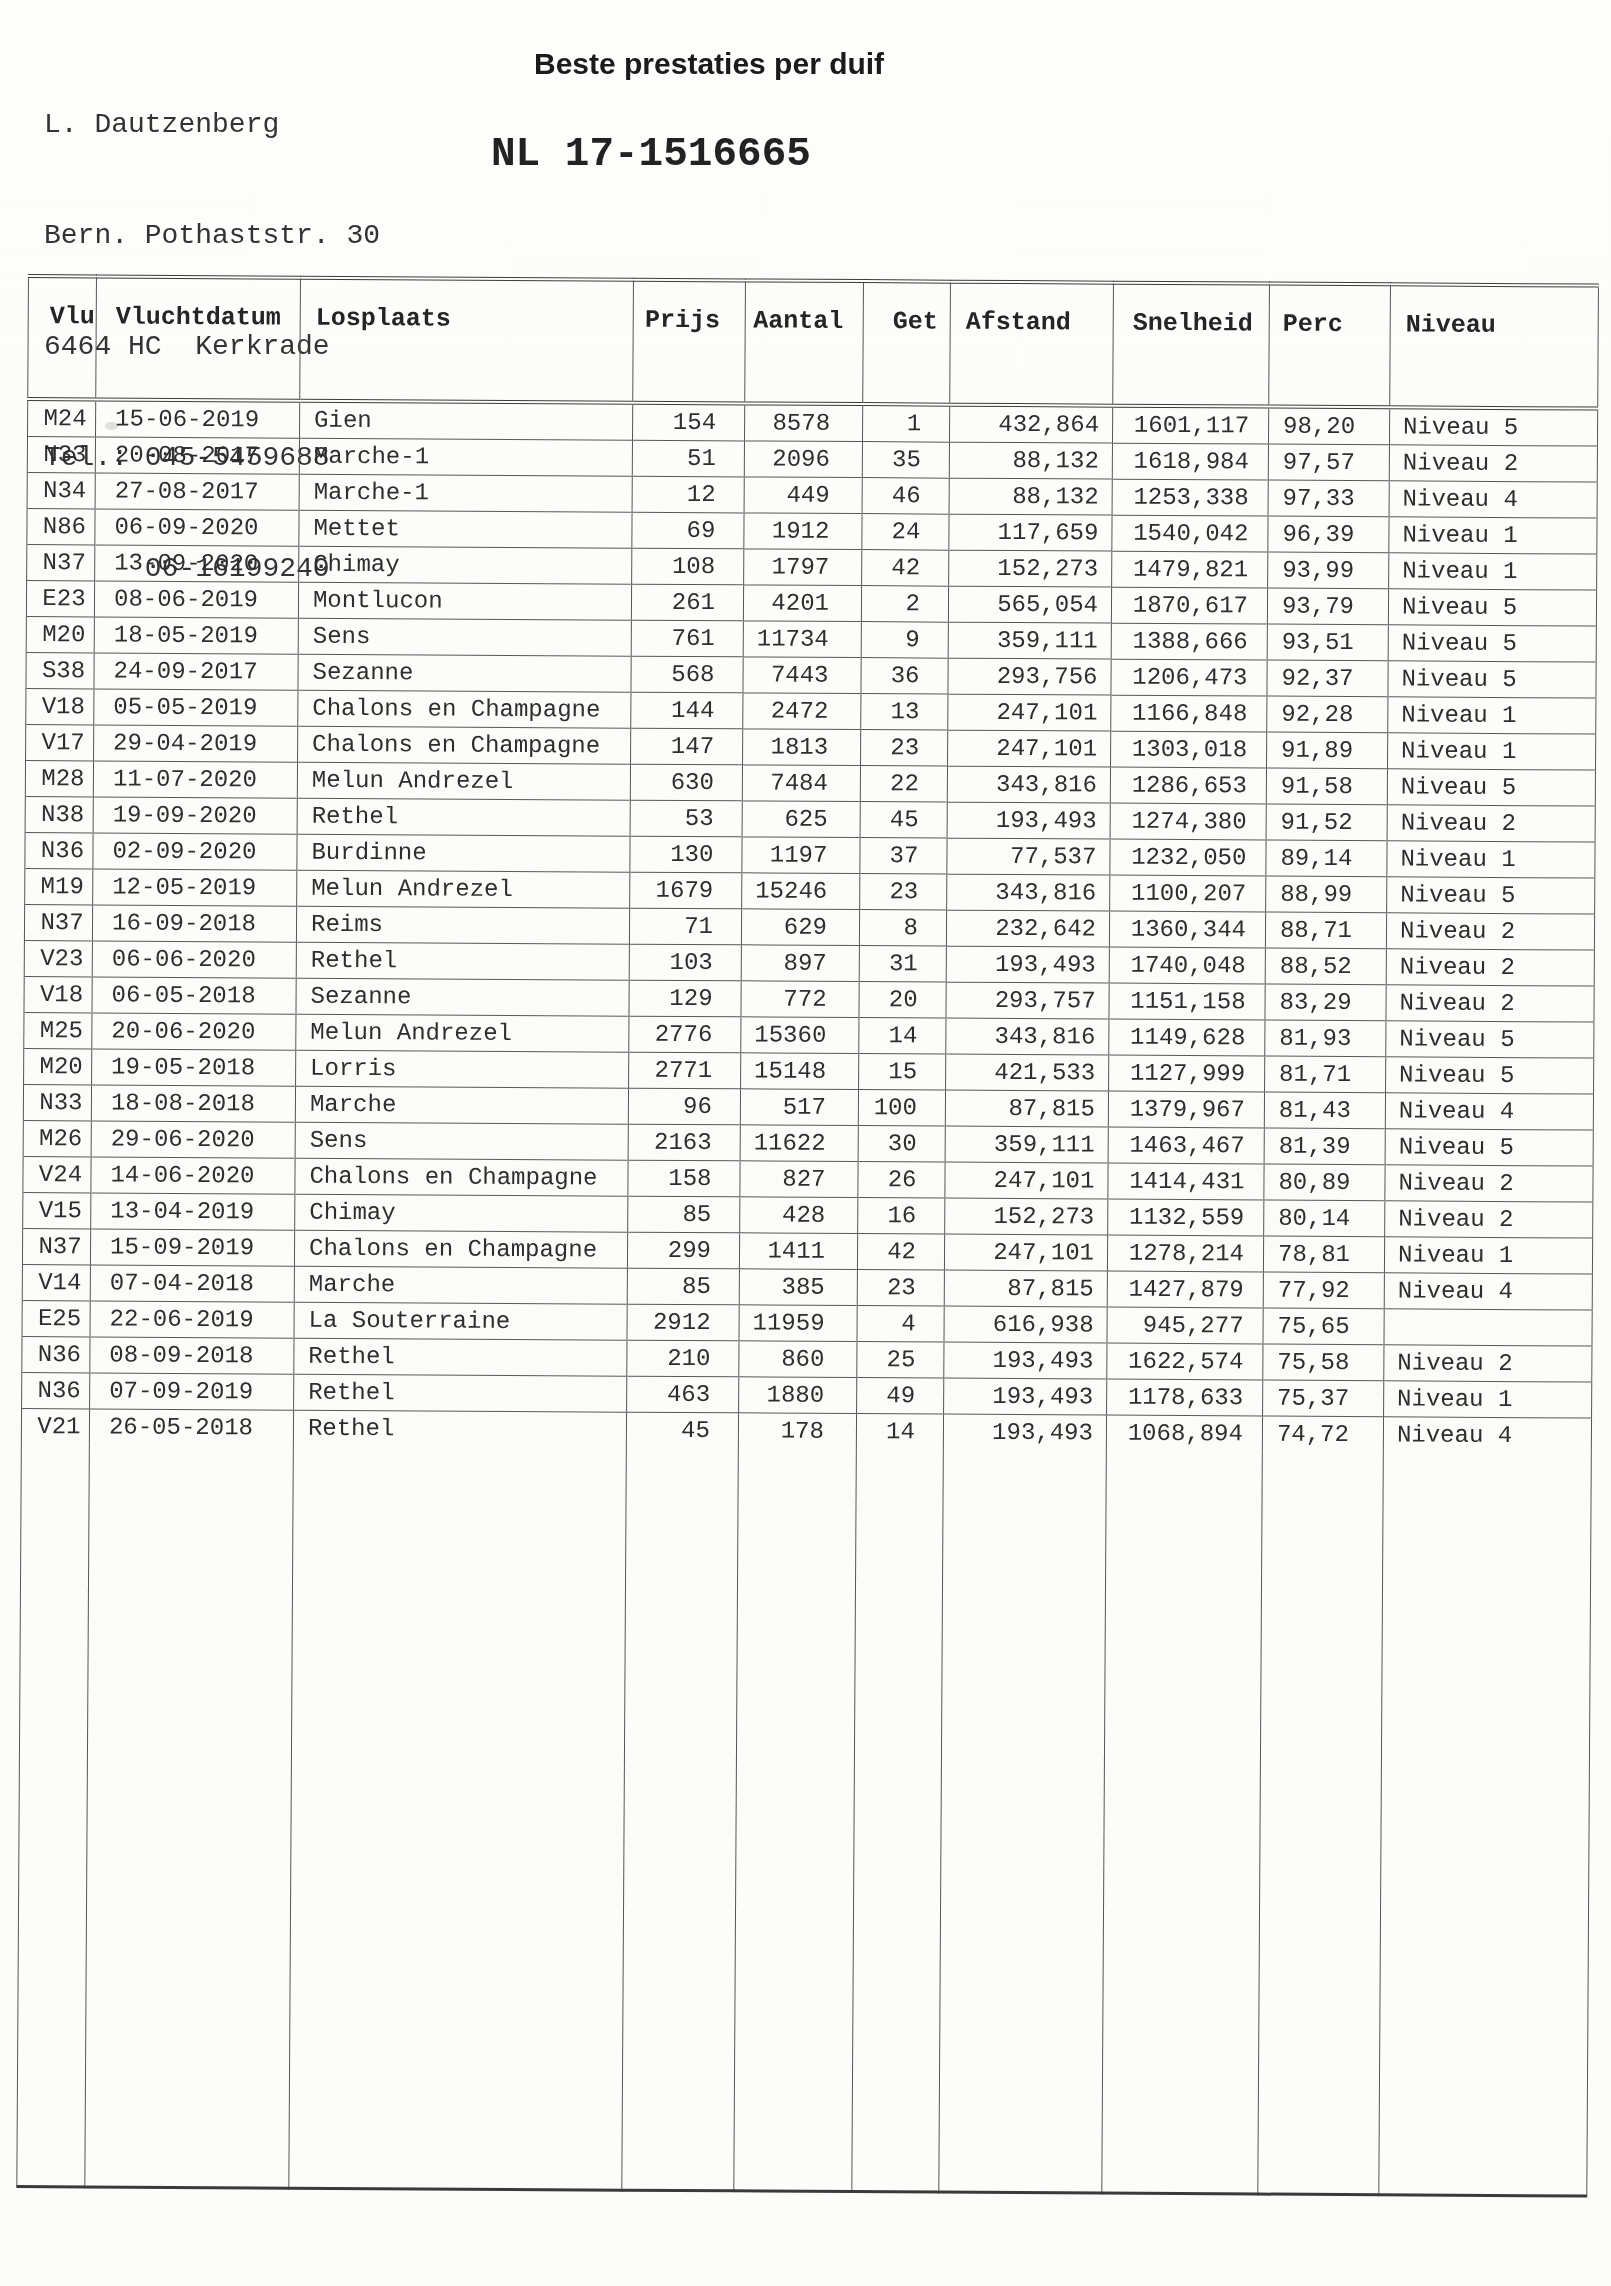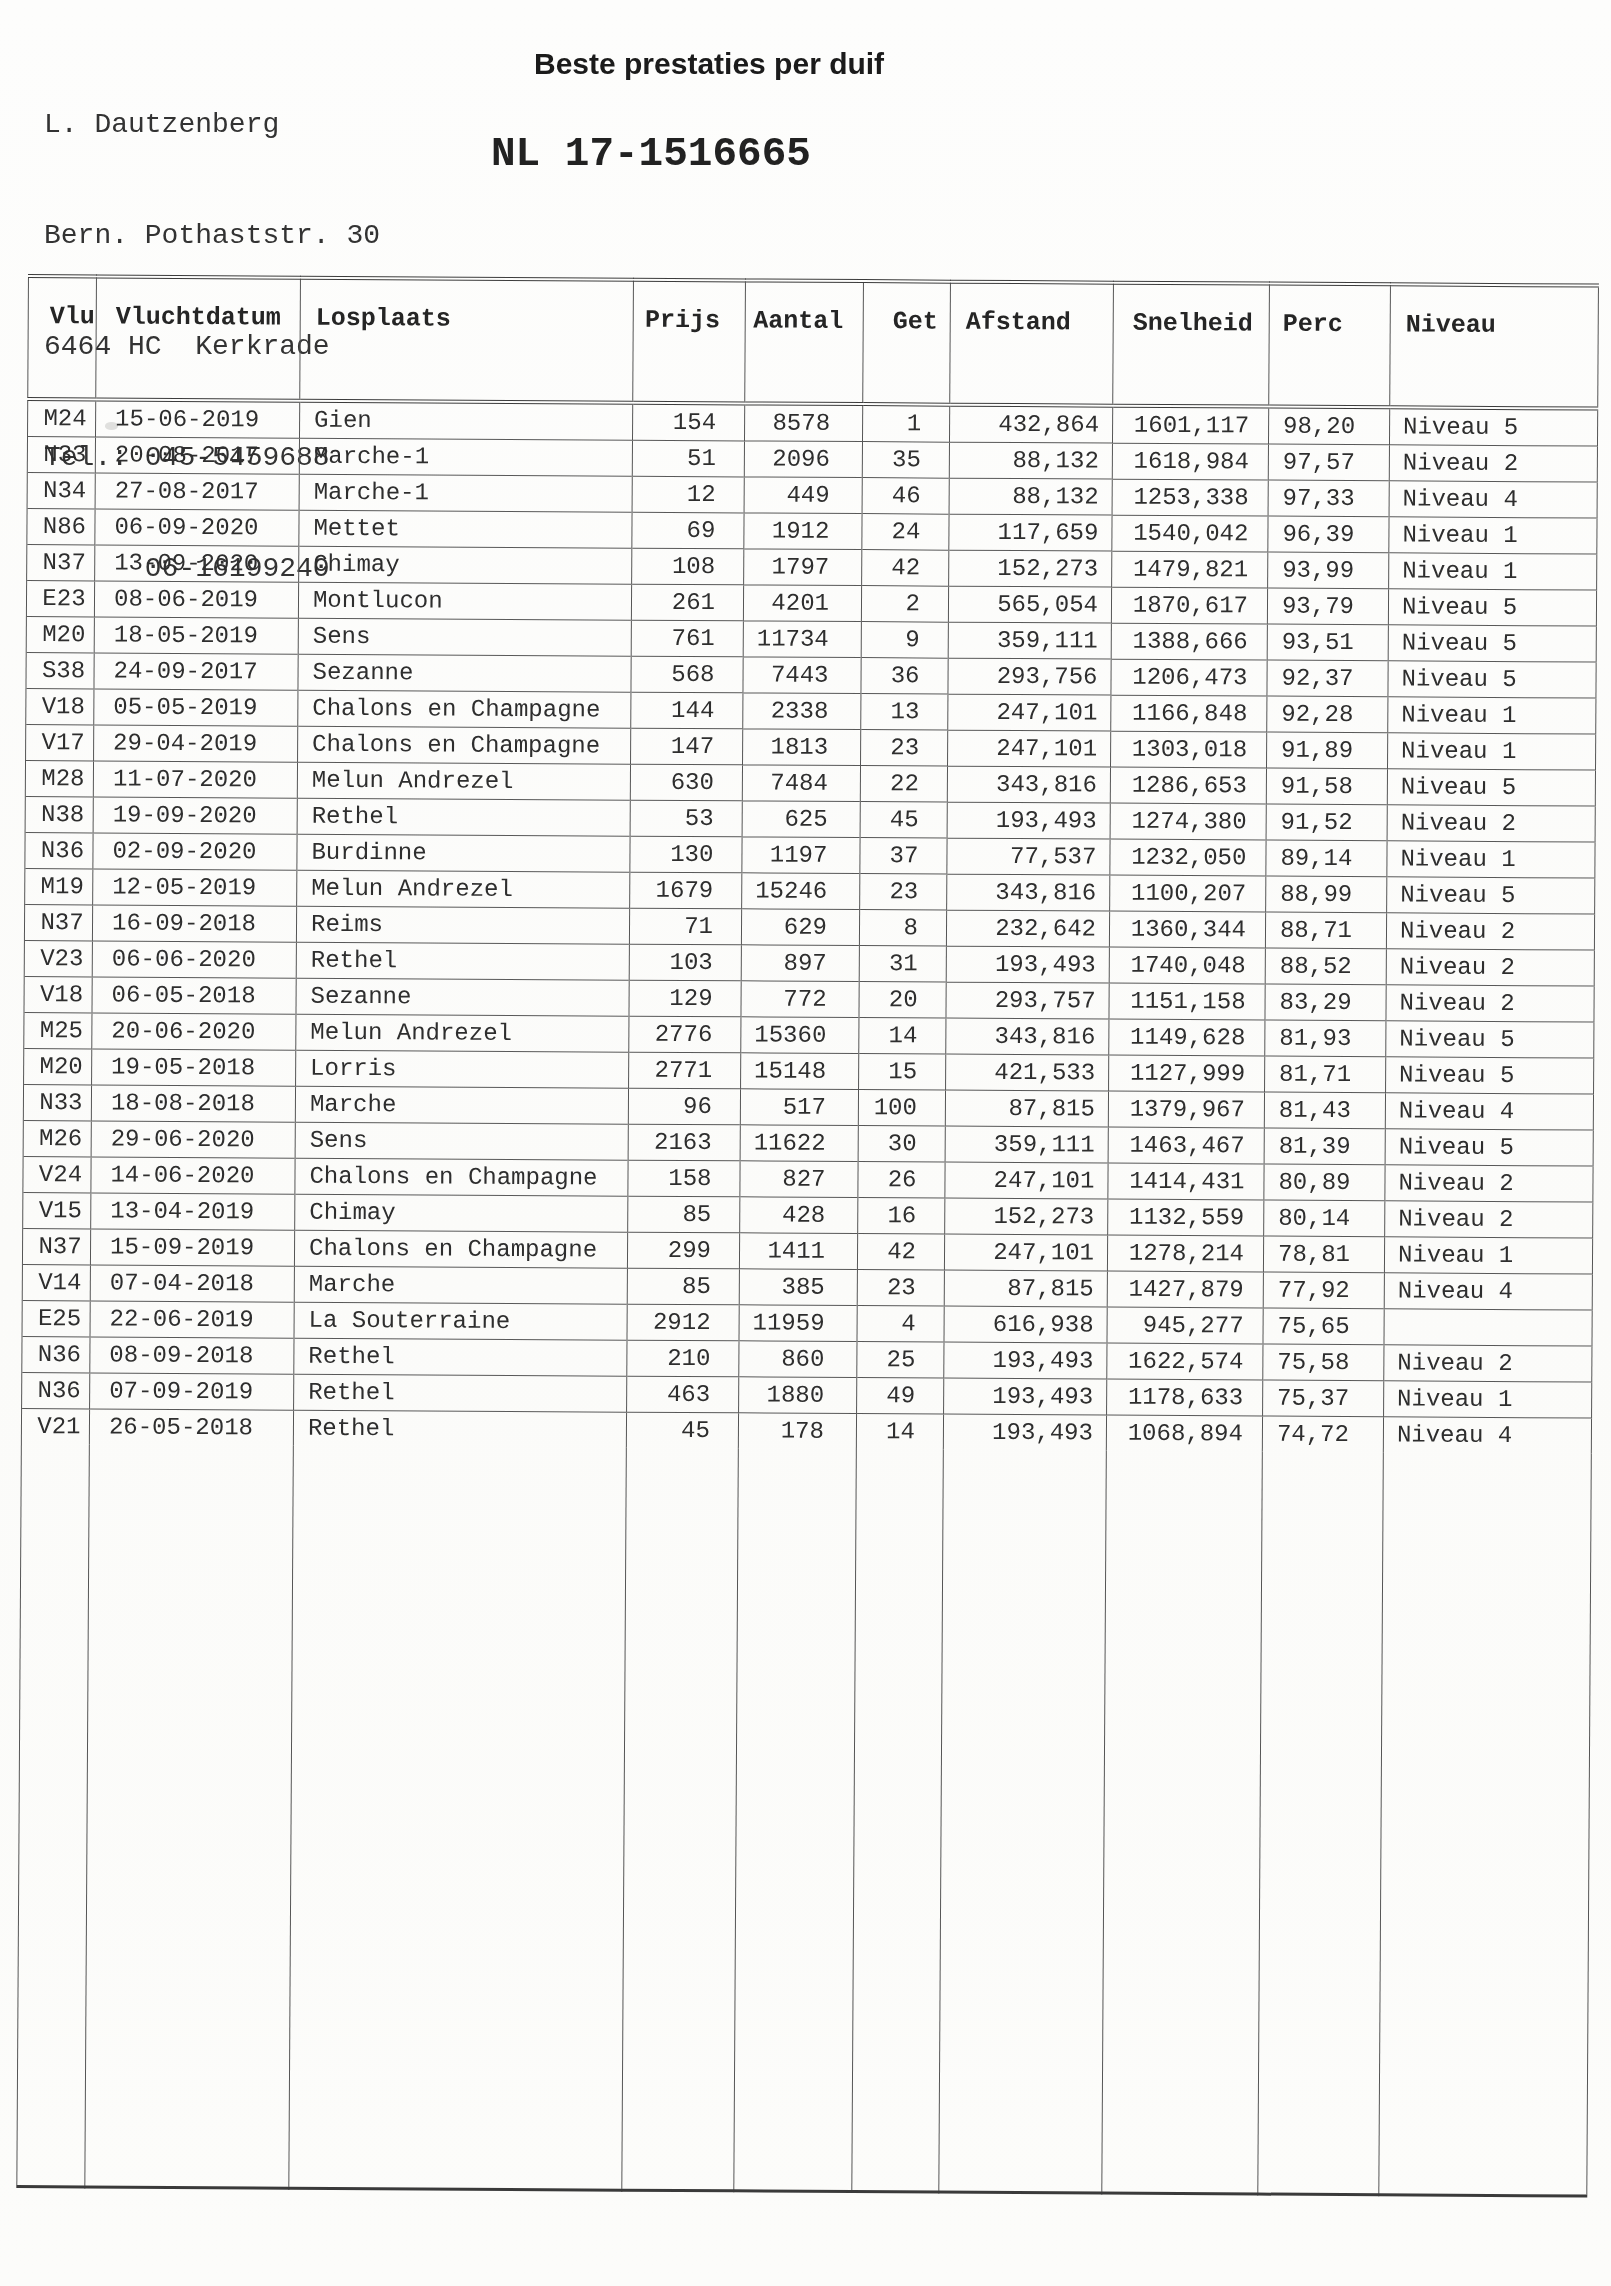--- a/index.html
+++ b/index.html
@@ -288,21 +288,21 @@
             <td class="c6">293,756</td>
             <td class="c7">1206,473</td>
             <td class="c8">92,37</td>
             <td class="c9">Niveau 5</td>
           </tr>
           <tr>
             <td class="c0">V18</td>
             <td class="c1">05-05-2019</td>
             <td class="c2">Chalons en Champagne</td>
             <td class="c3">144</td>
-            <td class="c4">2338</td>
+            <td class="c4">2472</td>
             <td class="c5">13</td>
             <td class="c6">247,101</td>
             <td class="c7">1166,848</td>
             <td class="c8">92,28</td>
             <td class="c9">Niveau 1</td>
           </tr>
           <tr>
             <td class="c0">V17</td>
             <td class="c1">29-04-2019</td>
             <td class="c2">Chalons en Champagne</td>

